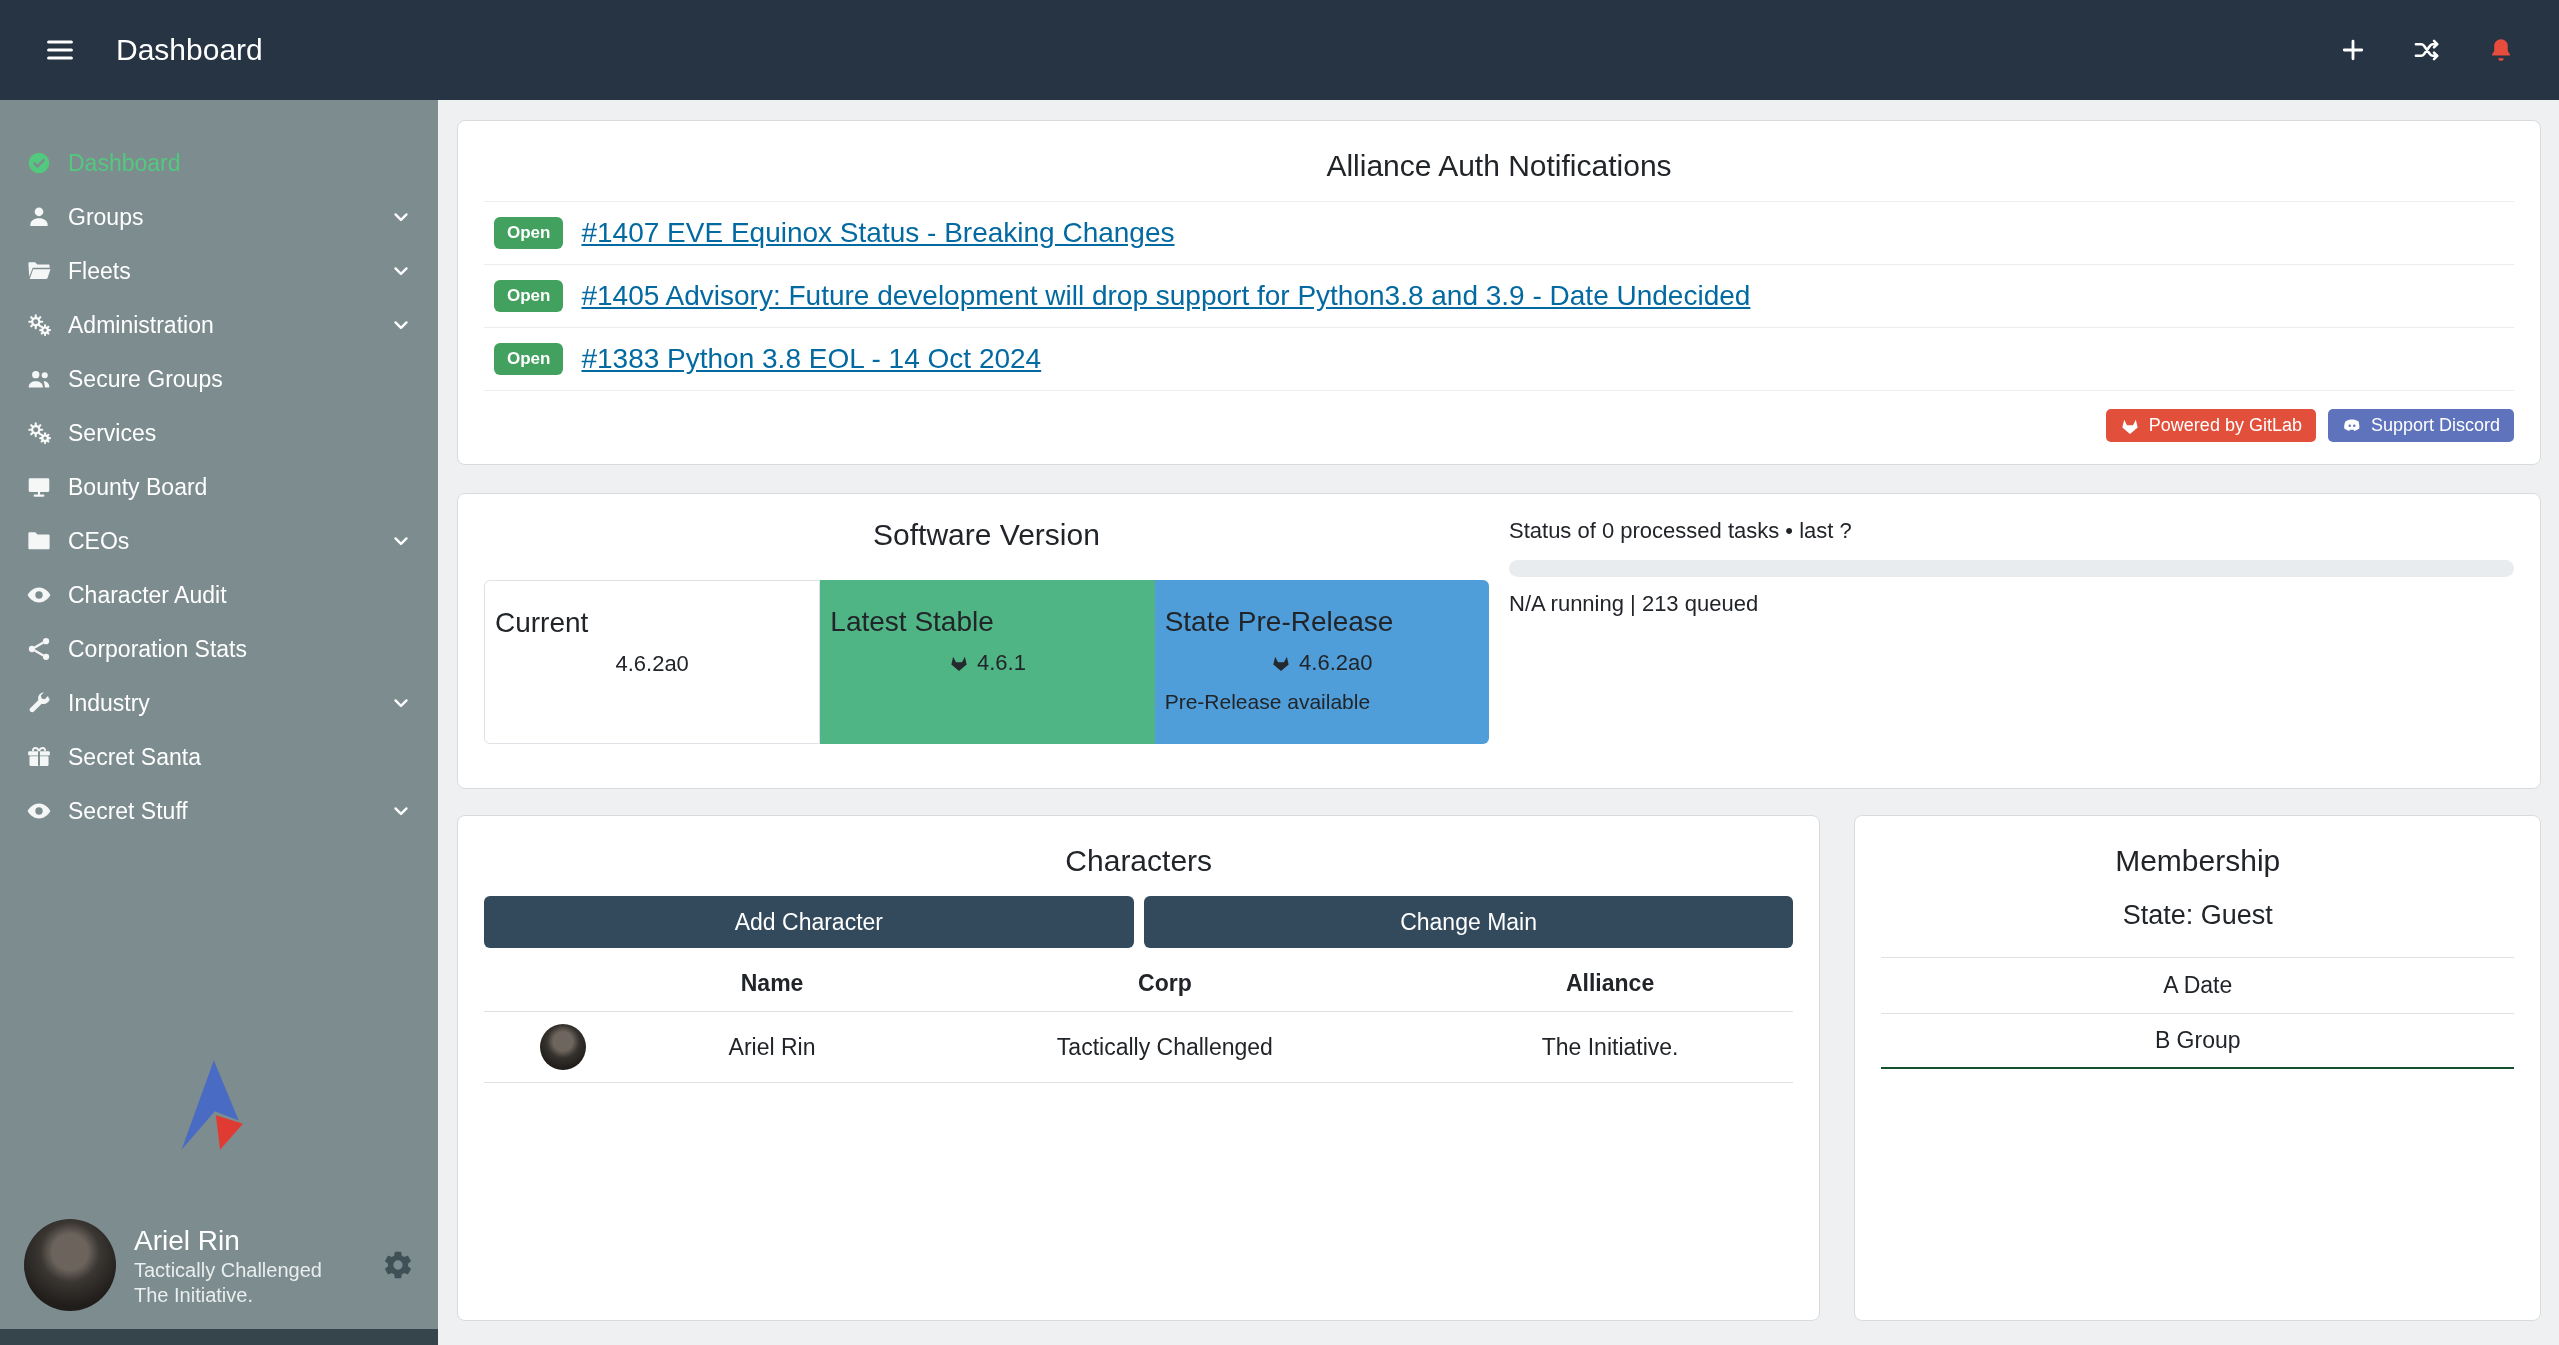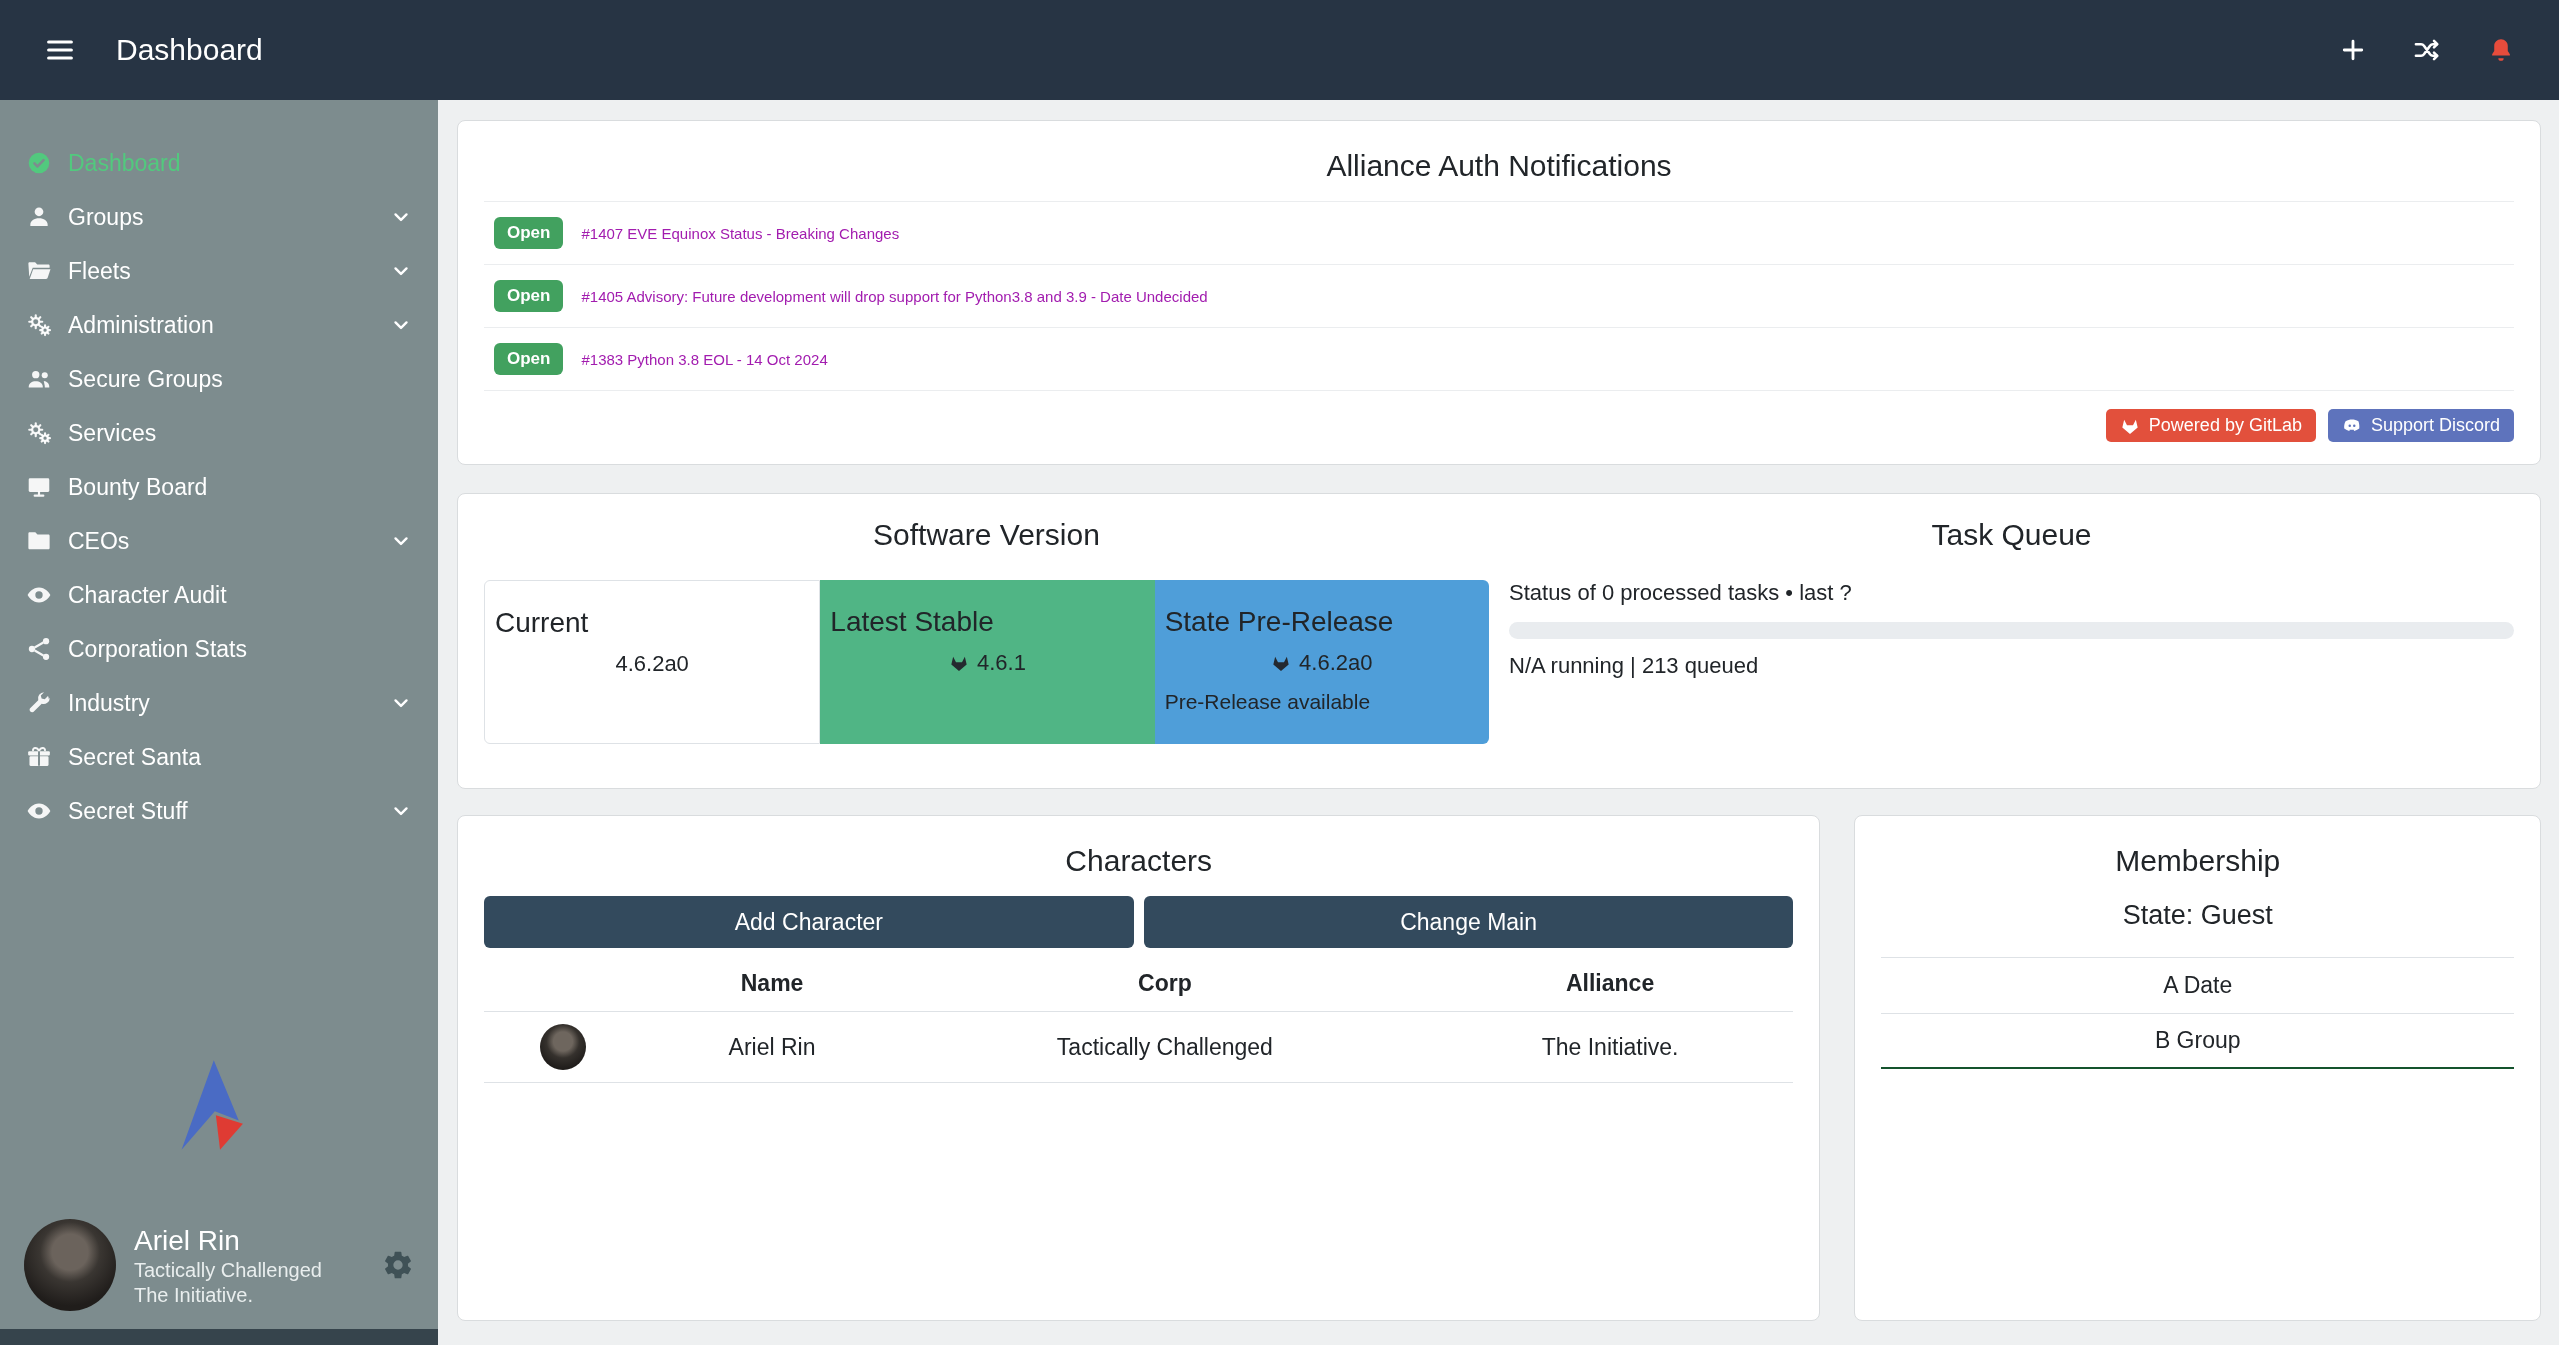--- a/index.html
+++ b/index.html
@@ -44,21 +44,21 @@
   
   .content { flex:1; padding:20px 18px 0 19px; min-width:0; }
   .panel { background:#fff; border:1px solid #d9dcde; border-radius:8px; padding:18px 26px 22px; }
   .panel-title { font-size:30px; font-weight:500; text-align:center; color:#212529; margin:10px 0 18px; }
 
   
   .notif-panel { margin-bottom:28px; }
   .notif-list { border-top:1px solid #ebedef; }
   .notif-row { display:flex; align-items:center; gap:18px; padding:15px 10px; border-bottom:1px solid #ebedef; }
   .badge-open { background:#42a15f; color:#fff; font-size:17px; font-weight:700; padding:6px 13px; border-radius:6px; }
-  .notif-link { color:#a21caf; font-size:15px; cursor:pointer; }
+  .notif-link { color:#0369a1; text-decoration:underline; font-size:28px; cursor:pointer; }
   .panel-footer { display:flex; justify-content:flex-end; gap:12px; margin-top:18px; }
   .foot-badge { display:inline-flex; align-items:center; gap:9px; color:#fff; font-size:18px; padding:6px 14px; border-radius:5px; cursor:pointer; border:none; }
   .badge-gitlab { background:#e2503c; }
   .badge-discord { background:#5e73bc; }
   .foot-badge .ic { width:20px; height:20px; }
 
   
   .split-panel { display:flex; gap:20px; padding:24px 26px 44px; margin-bottom:26px; }
   .half { flex:1; min-width:0; }
   .half .panel-title { margin:0 0 28px; }
@@ -435,21 +435,20 @@
                 <svg class="ic">
                     <use href="#i-tanuki"></use>
                   </svg>
                 <span>4.6.2a0</span>
               </div>
               <div class="ver-note">Pre-Release available</div>
             </div>
           </div>
         </div>
         <div class="half">
-          <h2 class="panel-title">Task Queue</h2>
           <div class="tq-status">Status of 0 processed tasks • last ?</div>
           <div class="progress">
             <div class="progress-fill" style="width: 0%;"></div>
           </div>
           <div class="tq-queue">N/A running | 213 queued</div>
         </div>
       </section>
 
       <div class="row3">
         <section class="panel chars-panel">

